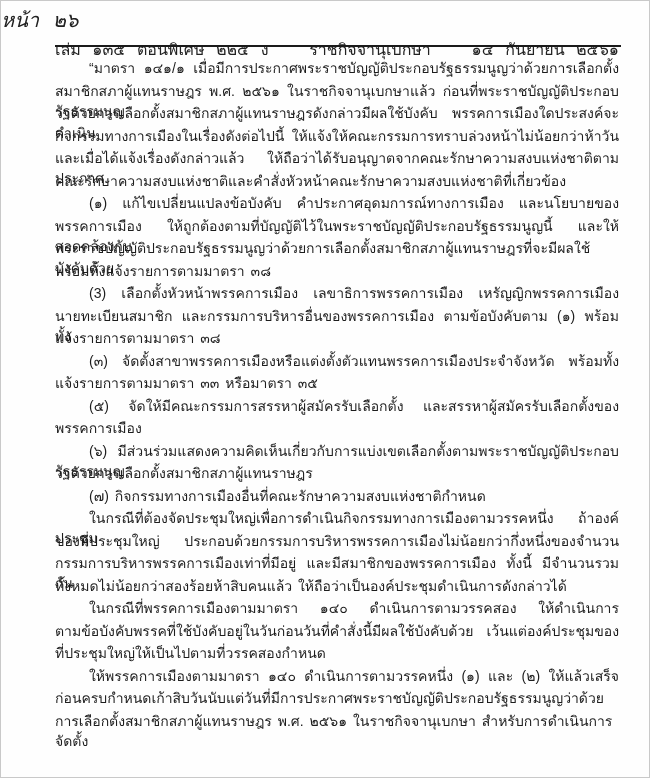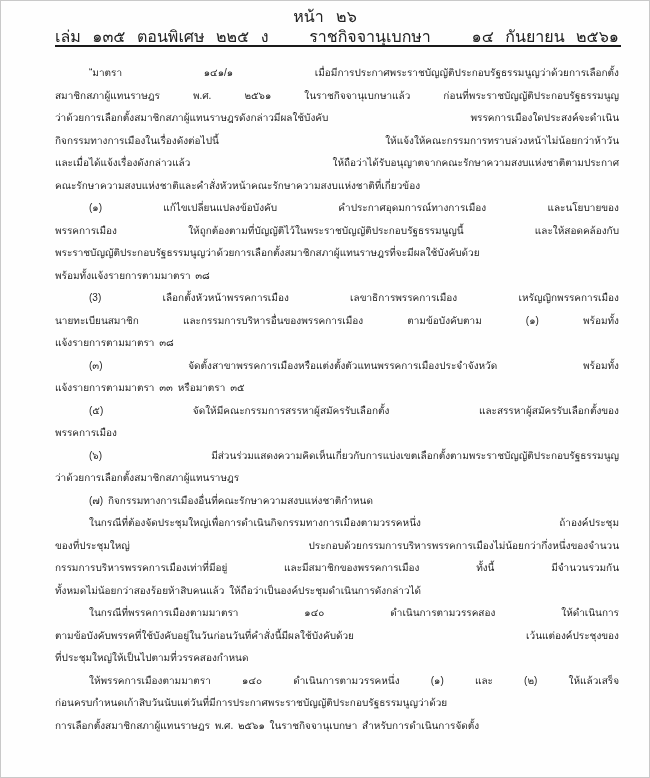--- a/index.html
+++ b/index.html
@@ -9,41 +9,42 @@
     margin:0 auto;
     background:#fefefe;
     border:1px solid #c9c9c9;
     box-sizing:border-box;
     font-family:"Liberation Sans","DejaVu Sans",sans-serif;
     color:#1b1b1b;
     overflow:hidden;
   }
   .page-num {
     position:absolute; top:3px; left:0; width:100%;
-    text-align:center; font-size:16px; word-spacing:8px;
+    font-size:20px; word-spacing:8px;
     color:#222;
+    font-style:italic;
   }
   .masthead {
     position:absolute; top:23px; left:54px; width:564px;
     display:flex; justify-content:space-between; align-items:baseline;
     font-size:16px; color:#222;
   }
-  .masthead .vol  { word-spacing:7px; }
+  .masthead .vol  { word-spacing:7px;margin-top:13px; }
   .masthead .gzt  { }
   .masthead .date { word-spacing:7px; text-align:right; }
   .rule {
     position:absolute; top:44px; left:54px; width:566px; height:2px;
     background:#1a1a1a;
   }
   .doc-body {
     position:absolute; top:57px; left:54px; width:564px;
   }
   .line {
-    height:22.5px; line-height:30px;
-    font-size:10px;
+    height:22.5px; line-height:20px;
+    font-size:14px;
     word-spacing:2px;
     white-space:normal;
     color:#1d1d1d;
   }
   .line.indent { text-indent:34px; }
   .line.fill   { text-align:justify; }
   .line.fill::after {
     content:""; display:inline-block; width:100%; height:0; vertical-align:top;
   }
 </style>
@@ -81,20 +82,20 @@
       <div class="line indent fill">(๕) จัดให้มีคณะกรรมการสรรหาผู้สมัครรับเลือกตั้ง และสรรหาผู้สมัครรับเลือกตั้งของ</div>
       <div class="line">พรรคการเมือง</div>
       <div class="line indent fill">(๖) มีส่วนร่วมแสดงความคิดเห็นเกี่ยวกับการแบ่งเขตเลือกตั้งตามพระราชบัญญัติประกอบรัฐธรรมนูญ</div>
       <div class="line">ว่าด้วยการเลือกตั้งสมาชิกสภาผู้แทนราษฎร</div>
       <div class="line indent">(๗) กิจกรรมทางการเมืองอื่นที่คณะรักษาความสงบแห่งชาติกำหนด</div>
       <div class="line indent fill">ในกรณีที่ต้องจัดประชุมใหญ่เพื่อการดำเนินกิจกรรมทางการเมืองตามวรรคหนึ่ง ถ้าองค์ประชุม</div>
       <div class="line fill">ของที่ประชุมใหญ่ ประกอบด้วยกรรมการบริหารพรรคการเมืองไม่น้อยกว่ากึ่งหนึ่งของจำนวน</div>
       <div class="line fill">กรรมการบริหารพรรคการเมืองเท่าที่มีอยู่ และมีสมาชิกของพรรคการเมือง ทั้งนี้ มีจำนวนรวมกัน</div>
       <div class="line">ทั้งหมดไม่น้อยกว่าสองร้อยห้าสิบคนแล้ว ให้ถือว่าเป็นองค์ประชุมดำเนินการดังกล่าวได้</div>
       <div class="line indent fill">ในกรณีที่พรรคการเมืองตามมาตรา ๑๔๐ ดำเนินการตามวรรคสอง ให้ดำเนินการ</div>
-      <div class="line fill">ตามข้อบังคับพรรคที่ใช้บังคับอยู่ในวันก่อนวันที่คำสั่งนี้มีผลใช้บังคับด้วย เว้นแต่องค์ประชุงของ</div>
+      <div class="line fill">ตามข้อบังคับพรรคที่ใช้บังคับอยู่ในวันก่อนวันที่คำสั่งนี้มีผลใช้บังคับด้วย เว้นแต่องค์ประชุมของ</div>
       <div class="line">ที่ประชุมใหญ่ให้เป็นไปตามที่วรรคสองกำหนด</div>
       <div class="line indent fill">ให้พรรคการเมืองตามมาตรา ๑๔๐ ดำเนินการตามวรรคหนึ่ง (๑) และ (๒) ให้แล้วเสร็จ</div>
       <div class="line fill">ก่อนครบกำหนดเก้าสิบวันนับแต่วันที่มีการประกาศพระราชบัญญัติประกอบรัฐธรรมนูญว่าด้วย</div>
       <div class="line">การเลือกตั้งสมาชิกสภาผู้แทนราษฎร พ.ศ. ๒๕๖๑ ในราชกิจจานุเบกษา สำหรับการดำเนินการจัดตั้ง</div>
     </div>
 
 </div>
 
 </body></html>

